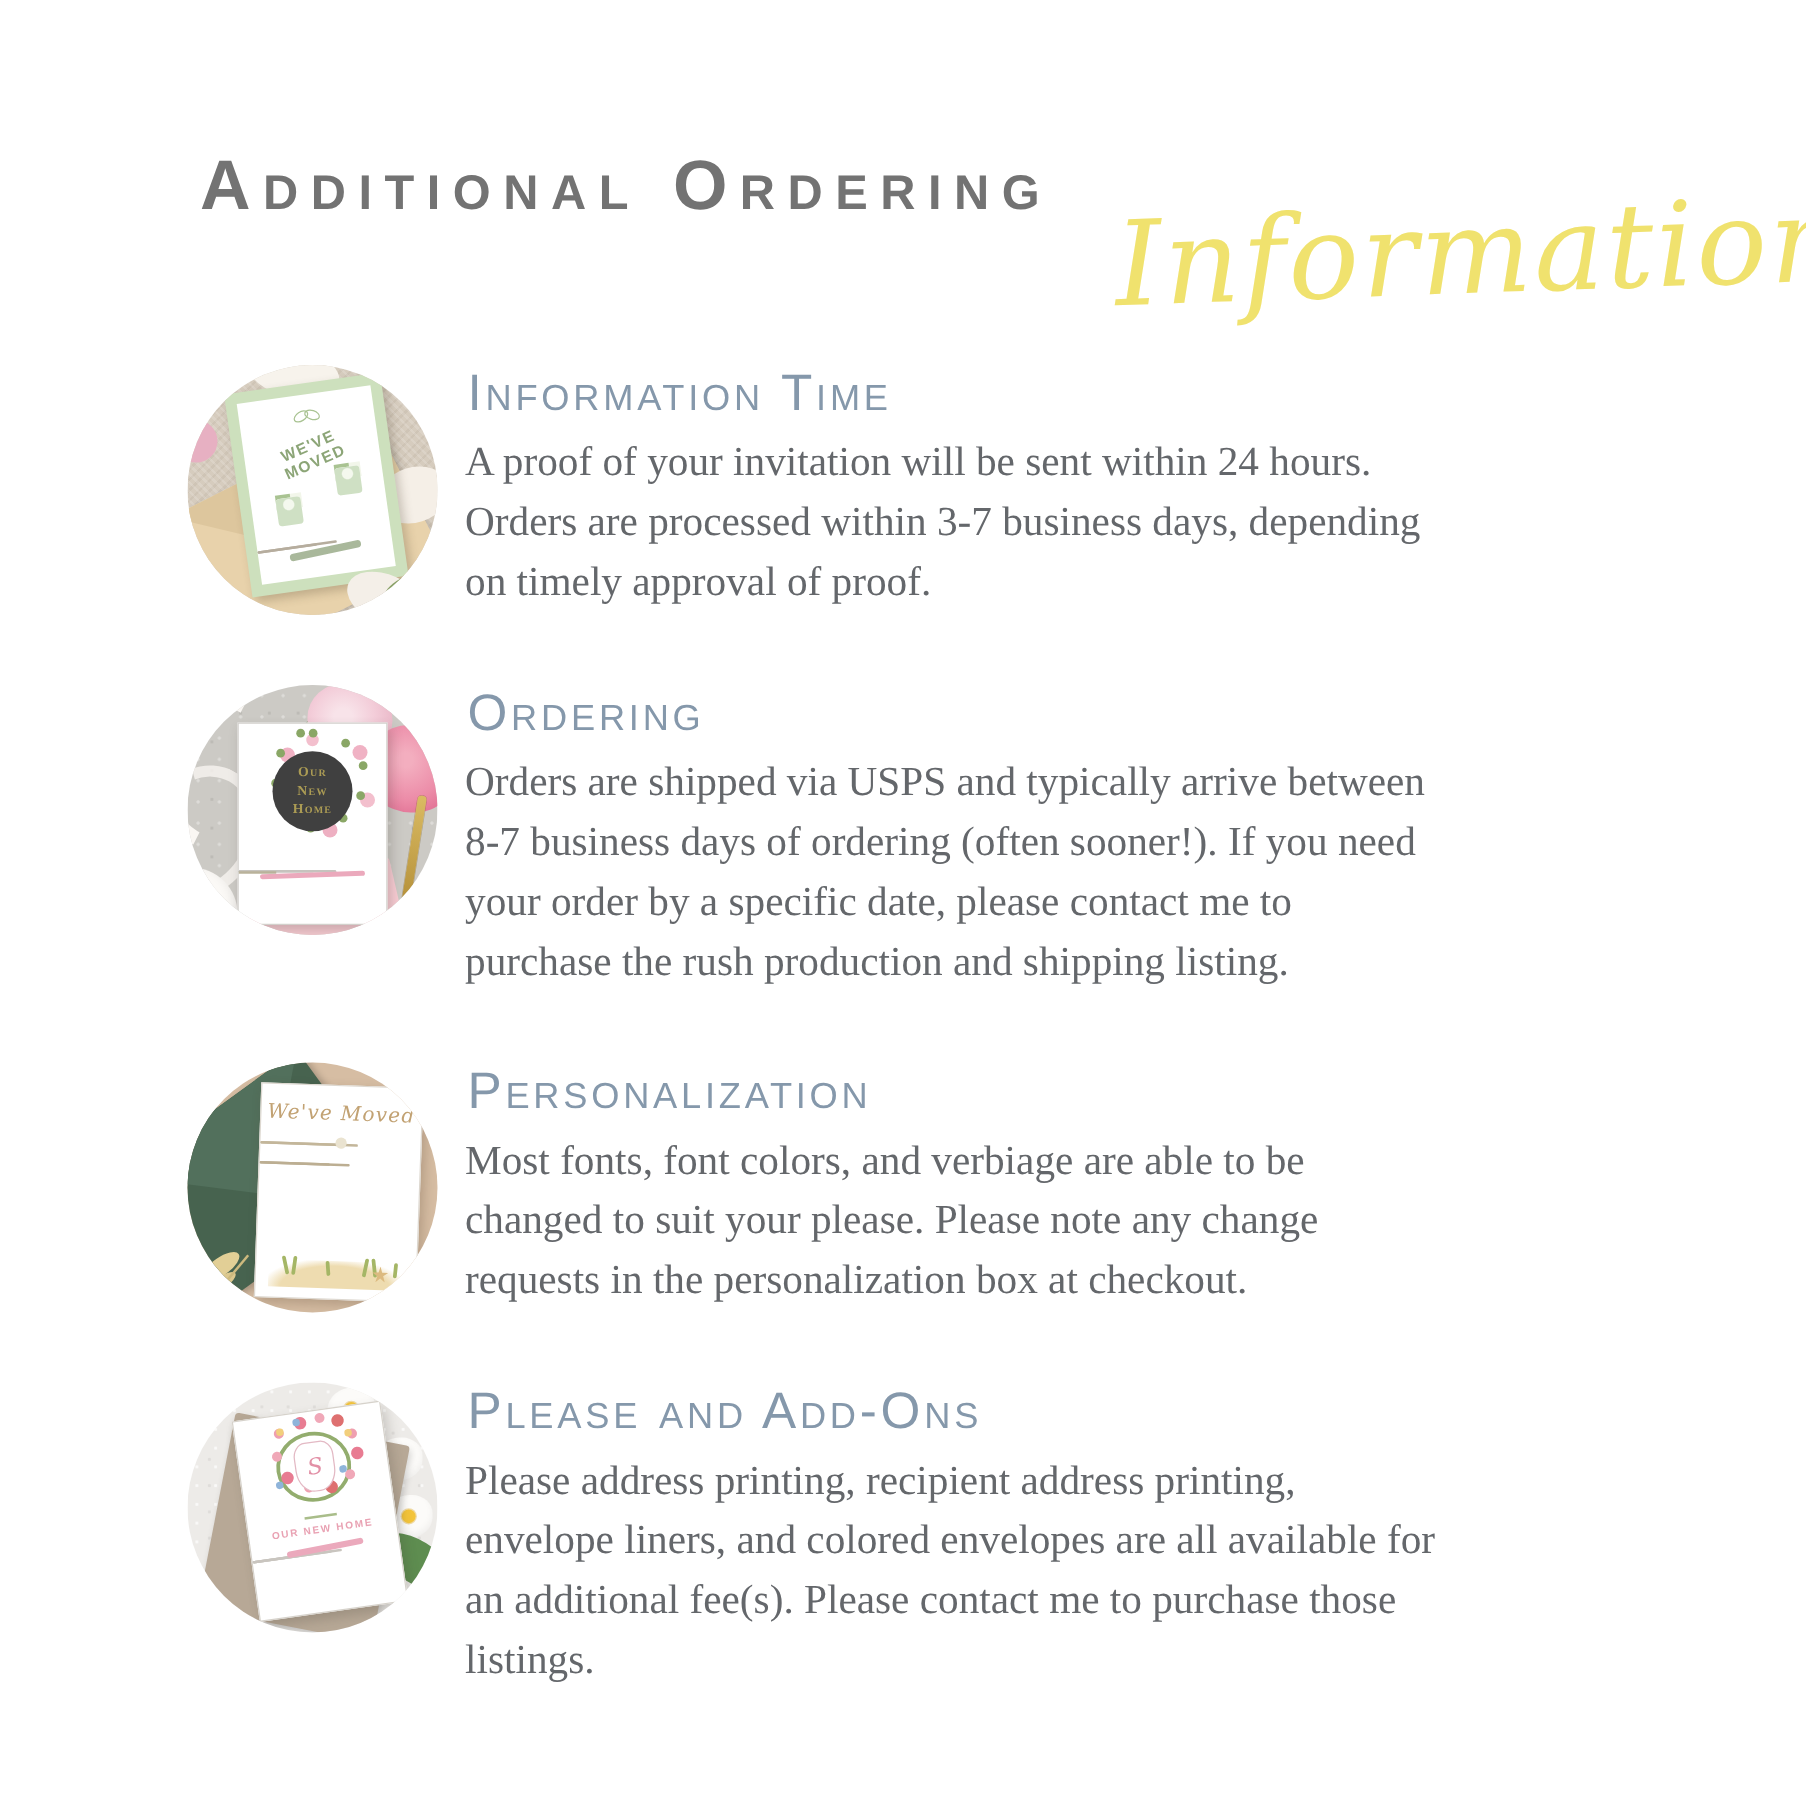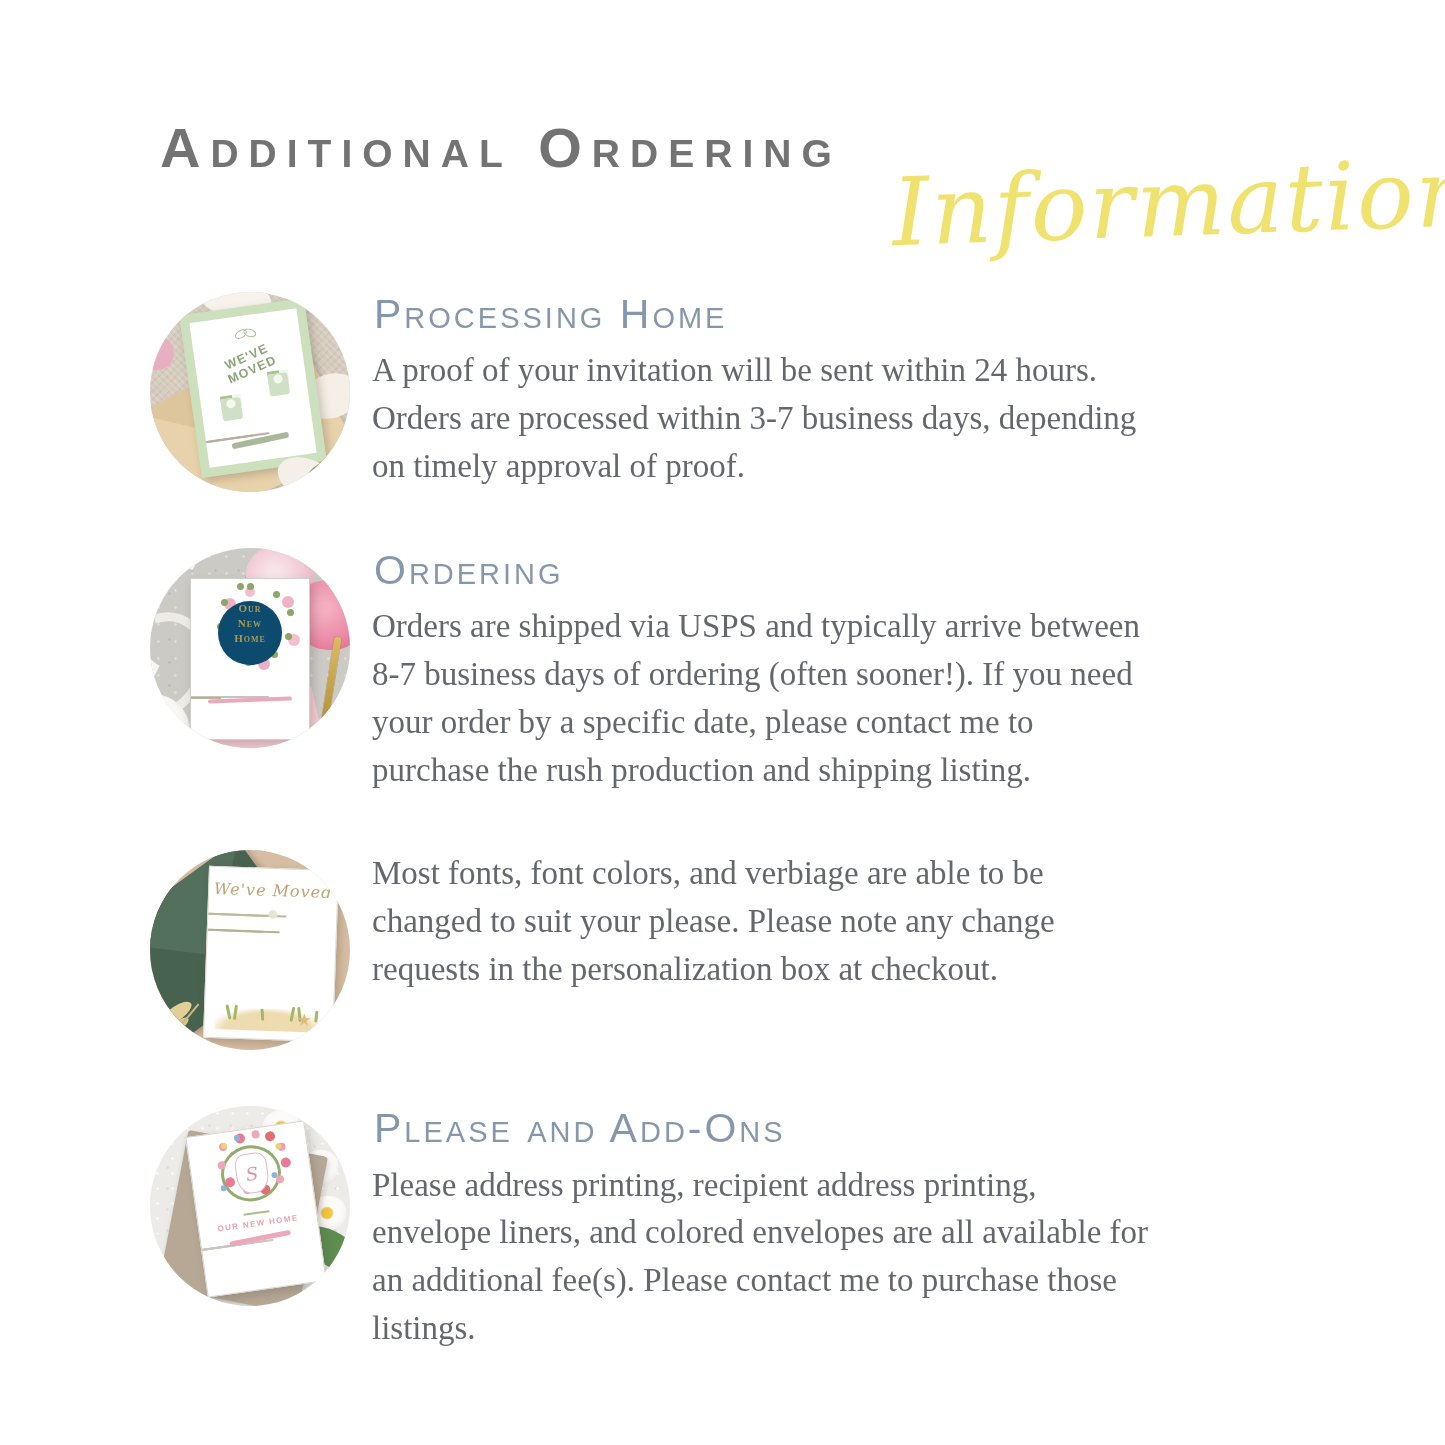--- a/index.html
+++ b/index.html
@@ -90,21 +90,21 @@
   .t2 .peonyLeaf{ left:86px; top:26px; width:32px; height:13px; background:#6f9159; border-radius:50%; transform:rotate(-35deg); }
   .t2 .peonyDark{ left:142px; top:32px; width:72px; height:70px; border-radius:52% 48% 46% 54%;
                   background:radial-gradient(circle at 45% 40%, #f3aebf 10%, #ec8ca8 55%, #e06e92 85%); }
   .t2 .pen{ left:176px; top:88px; width:7px; height:110px; border-radius:3px; transform:rotate(9deg);
             background:linear-gradient(180deg,#dabb63,#b9953e 70%,#a98631); box-shadow:0 0 0 .5px rgba(120,95,40,.4); }
   .t2 .cup{ left:-34px; top:146px; width:74px; height:74px; border-radius:50%; background:#fbf9f6; box-shadow:inset -4px -4px 8px rgba(0,0,0,.06); }
   .t2 .envpink{ left:52px; top:150px; width:120px; height:84px; background:#f8ccd3; transform:rotate(-13deg); border-radius:3px; }
   .t2 .card{ left:40px; top:30px; width:120px; height:162px; border:1px solid #d2d0cb;
              box-shadow:3px 5px 9px rgba(70,65,60,.25); text-align:center; }
   .t2 .wreath{ position:relative; width:94px; height:92px; margin:8px auto 0; }
-  .t2 .ycircle{ inset:14px 15px; border-radius:50%; background:#0c4a6e; display:flex; justify-content:center; }
+  .t2 .ycircle{ inset:14px 15px; border-radius:50%; background:#404040; display:flex; align-items:center; justify-content:center; }
   .t2 .ctitle2{ font-family:"Liberation Serif",serif; font-variant:small-caps; font-weight:700;
                 font-size:11px; line-height:1.35; letter-spacing:1px; color:#ab9b54; white-space:pre-line; }
   .t2 .dots{ left:42px; top:0; width:10px; height:10px; border-radius:50%; background:#f3bfcd;
              box-shadow:22px 2px 0 #ffffff, 38px 10px 0 1px #f0b2c4, 46px 28px 0 #ffffff, 44px 48px 0 1px #f3bfcd,
                         34px 64px 0 #ffffff, 14px 72px 0 1px #eeb0c2, -6px 66px 0 #ffffff, -20px 52px 0 1px #f3bfcd,
                         -26px 32px 0 #ffffff, -20px 12px 0 1px #f0b2c4, -4px 0 0 #ffffff; }
   .t2 .leafdots{ left:44px; top:-4px; width:7px; height:7px; border-radius:50%; background:#8aa766; color:#8aa766;
                  box-shadow:26px 8px 0, 40px 26px 0, 38px 50px 0, 24px 68px 0, -2px 76px 0, -22px 62px 0, -30px 40px 0, -26px 16px 0, -10px 0 0; }
   .t2 .lines{ left:0; right:0; top:112px; }
   .t2 .bar{ background:#c6c3be; }
@@ -197,21 +197,21 @@
               <div class="bar w64"></div>
               <div class="bar w48"></div>
               <div class="sig"></div>
             </div>
           </div>
         </div>
         <div class="petal3"></div>
         <div class="leafbr"></div>
       </div>
       <div class="txt">
-        <h2>Processing Home</h2>
+        <h2>Information Time</h2>
         <p class="body">A proof of your invitation will be sent within 24 hours.
 Orders are processed within 3-7 business days, depending
 on timely approval of proof.</p>
       </div>
     </section>
 
     <section class="row">
       <div class="thumb t2">
         <div class="ribbon1"></div>
         <div class="ribbon2"></div>
@@ -270,20 +270,21 @@
             <div class="bl bl2"></div>
             <div class="bl bl3"></div>
             <div class="bl bl4"></div>
             <div class="bl bl5"></div>
             <div class="bl bl6"></div>
             <div class="star"></div>
           </div>
         </div>
       </div>
       <div class="txt">
+        <h2>Personalization</h2>
         <p class="body">Most fonts, font colors, and verbiage are able to be
 changed to suit your please. Please note any change
 requests in the personalization box at checkout.</p>
       </div>
     </section>
 
     <section class="row">
       <div class="thumb t4">
         <div class="fl fl1">
             <div class="fc"></div>

